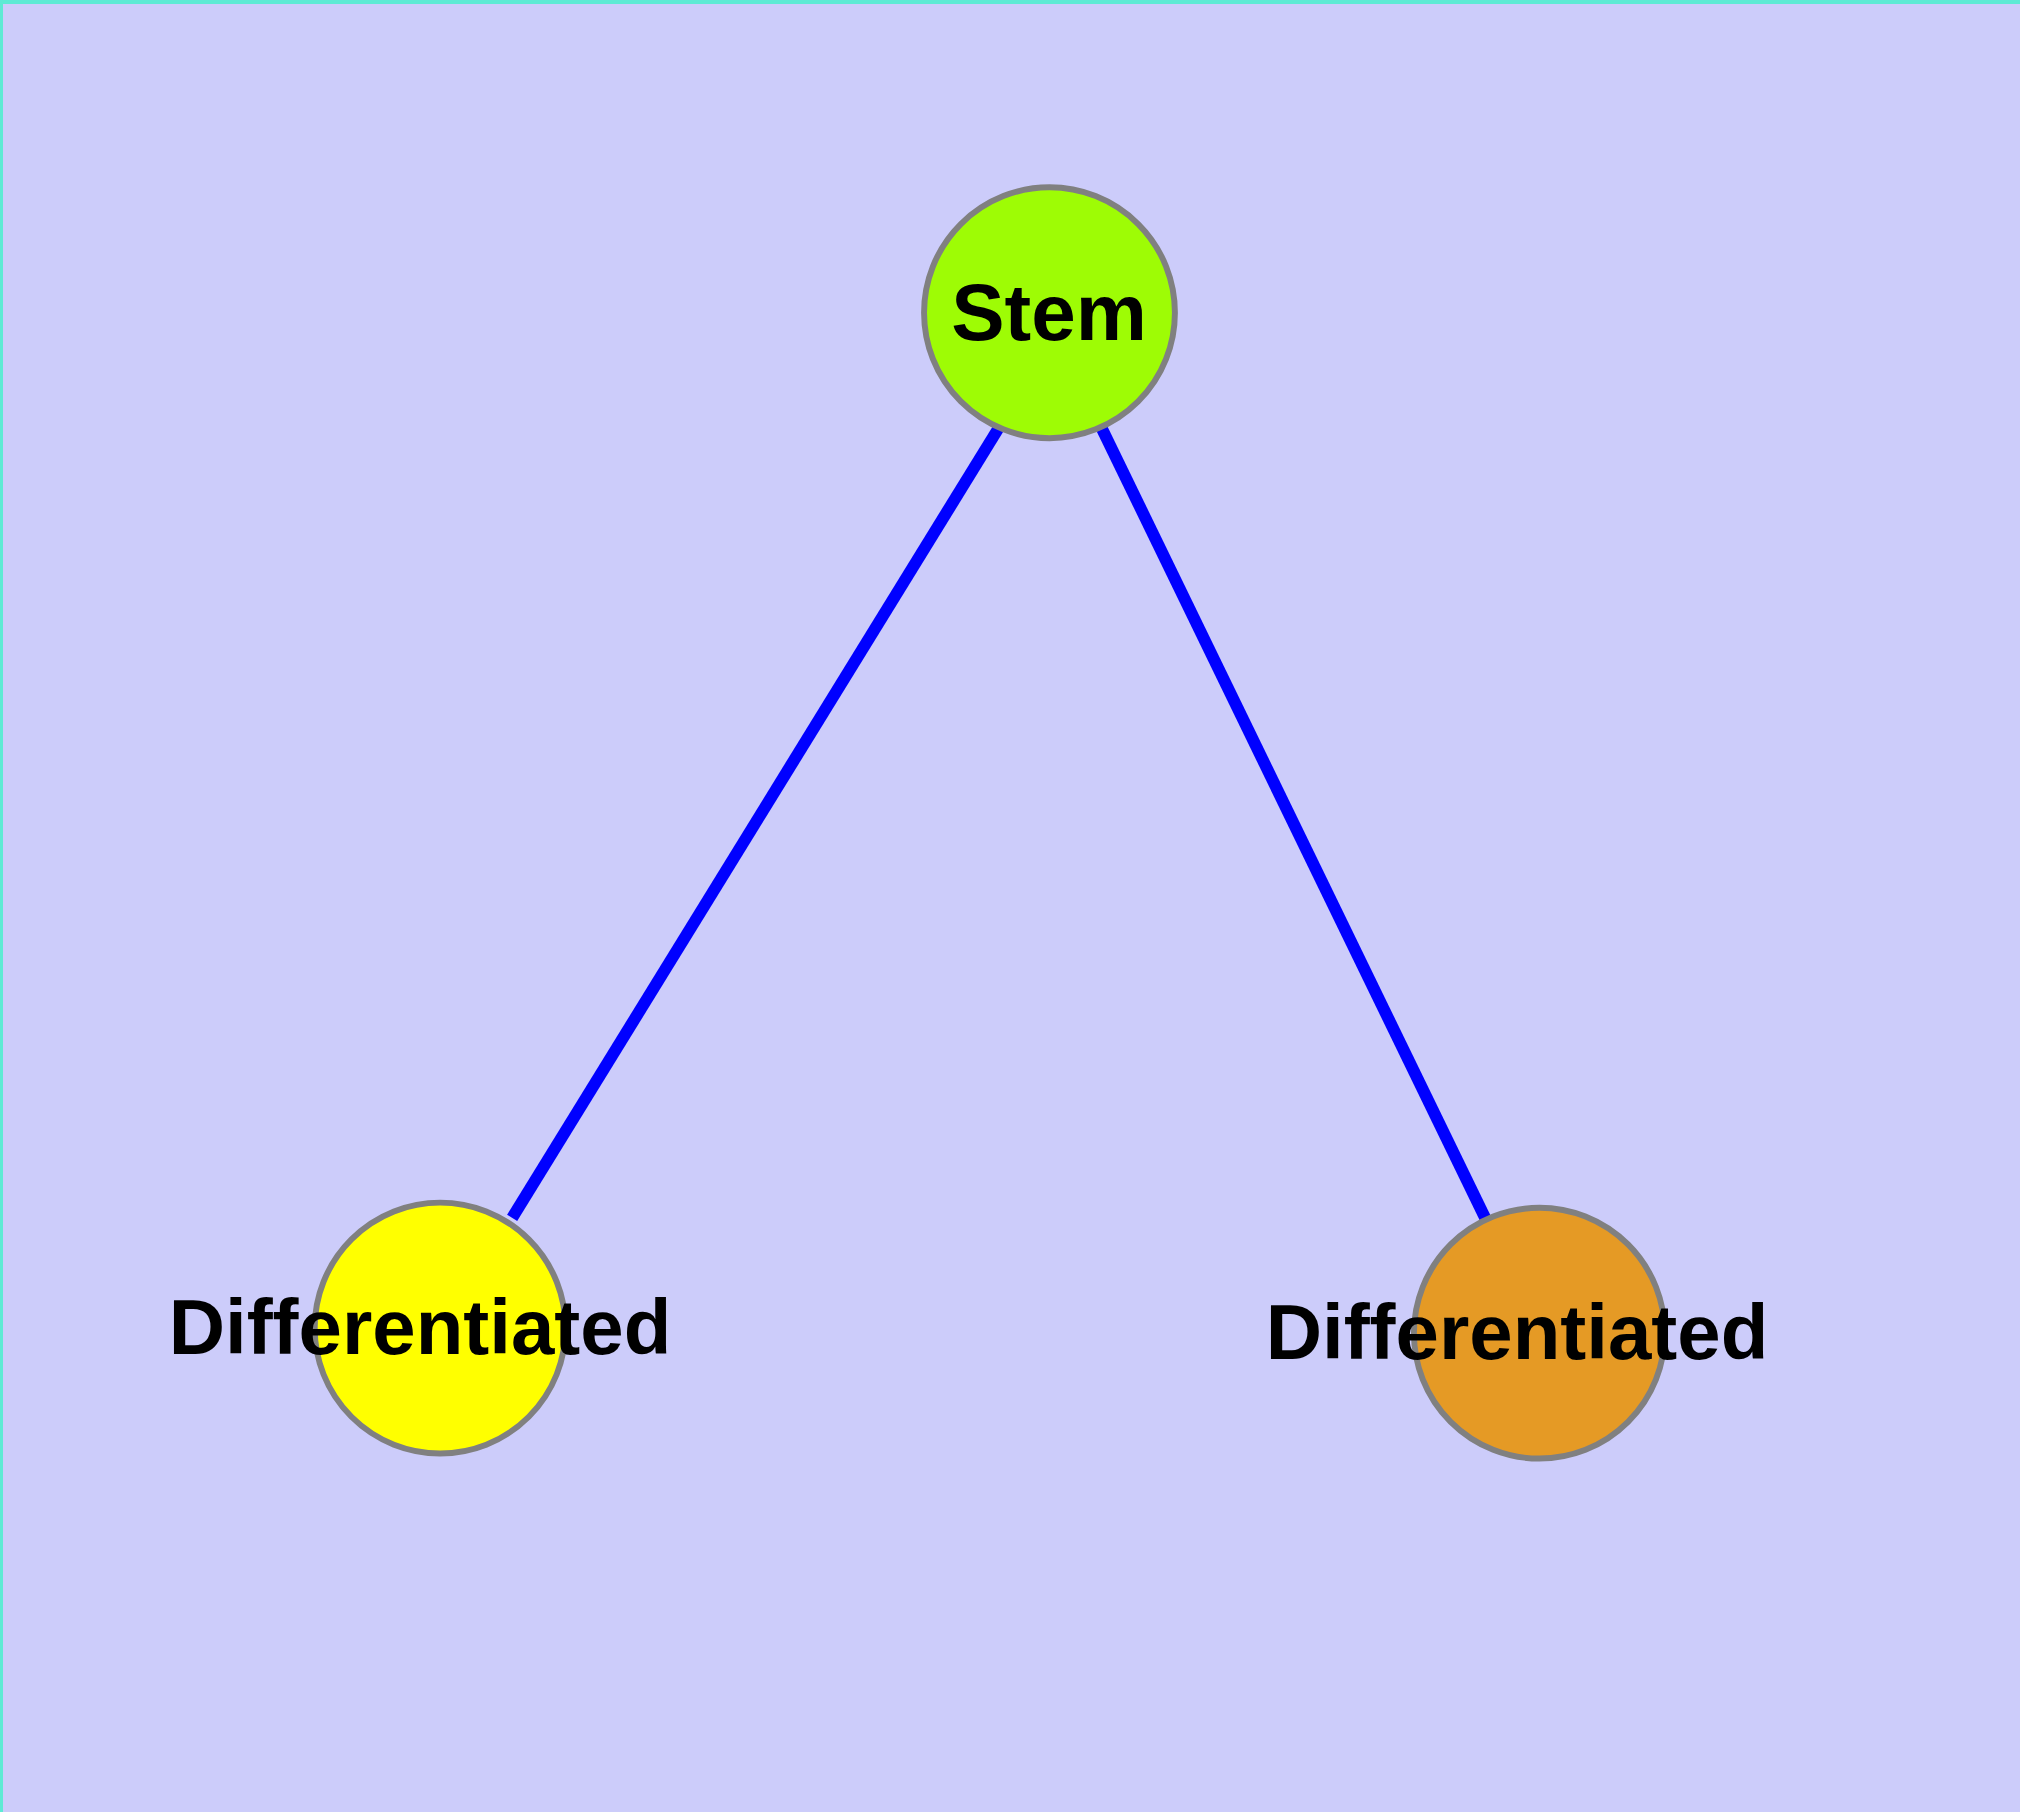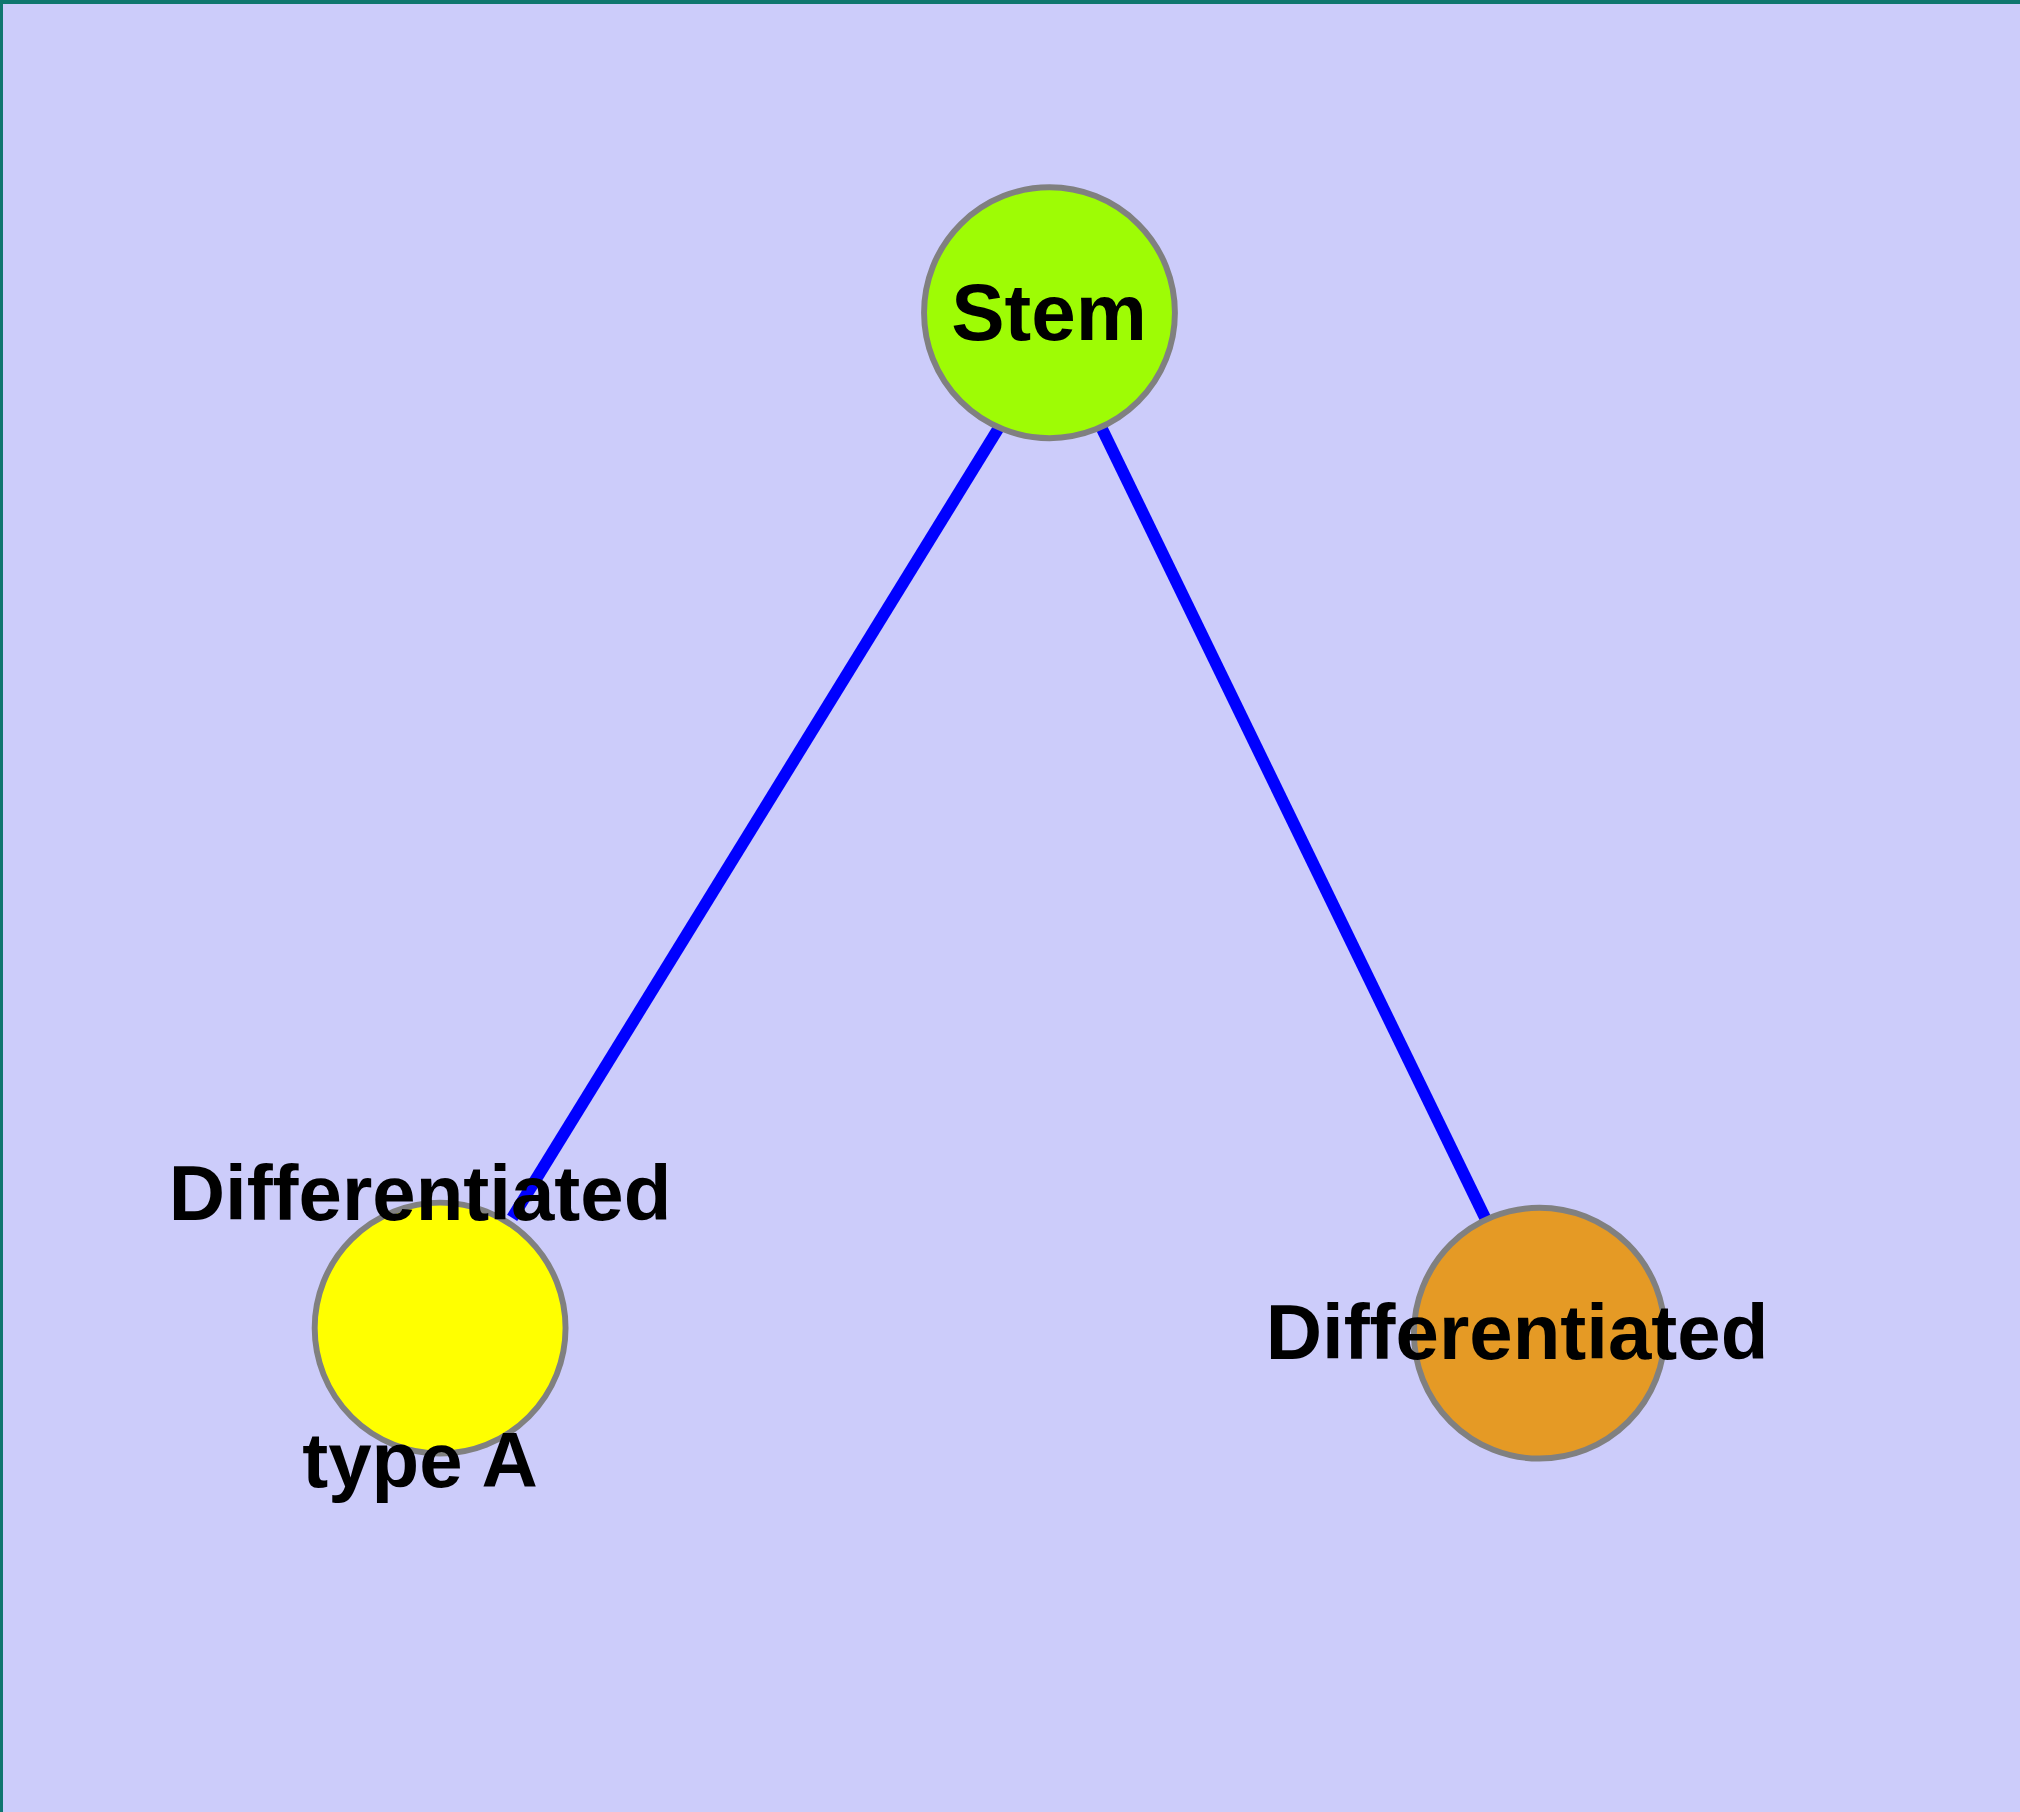--- a/index.html
+++ b/index.html
@@ -5,21 +5,21 @@
   html, body {
     margin: 0;
     padding: 0;
     background: #ffffff;
   }
   #canvas {
     position: relative;
     width: 2021px;
     height: 1812px;
     overflow: hidden;
-    background: #0f766e;
+    background: #5eead4;
     font-family: "Liberation Sans", sans-serif;
   }
   #plot-bg {
     position: absolute;
     left: 3.4px;
     top: 4.2px;
     width: 2017px;
     height: 1808px;
     background: #ccccfa;
   }
@@ -79,21 +79,20 @@
       <circle cx="1816" cy="1573" r="148" fill="#e59a25" stroke="#808080" stroke-width="7"></circle>
     </g>
   </svg>
 
   <div class="node-label" id="label-stem">
     <div>Stem</div>
   </div>
 
   <div class="node-label" id="label-type-a">
     <div>Differentiated</div>
-    <div>type A</div>
   </div>
 
   <div class="node-label" id="label-type-b">
     <div>Differentiated</div>
   </div>
 
 </div>
 
 
 </body></html>

